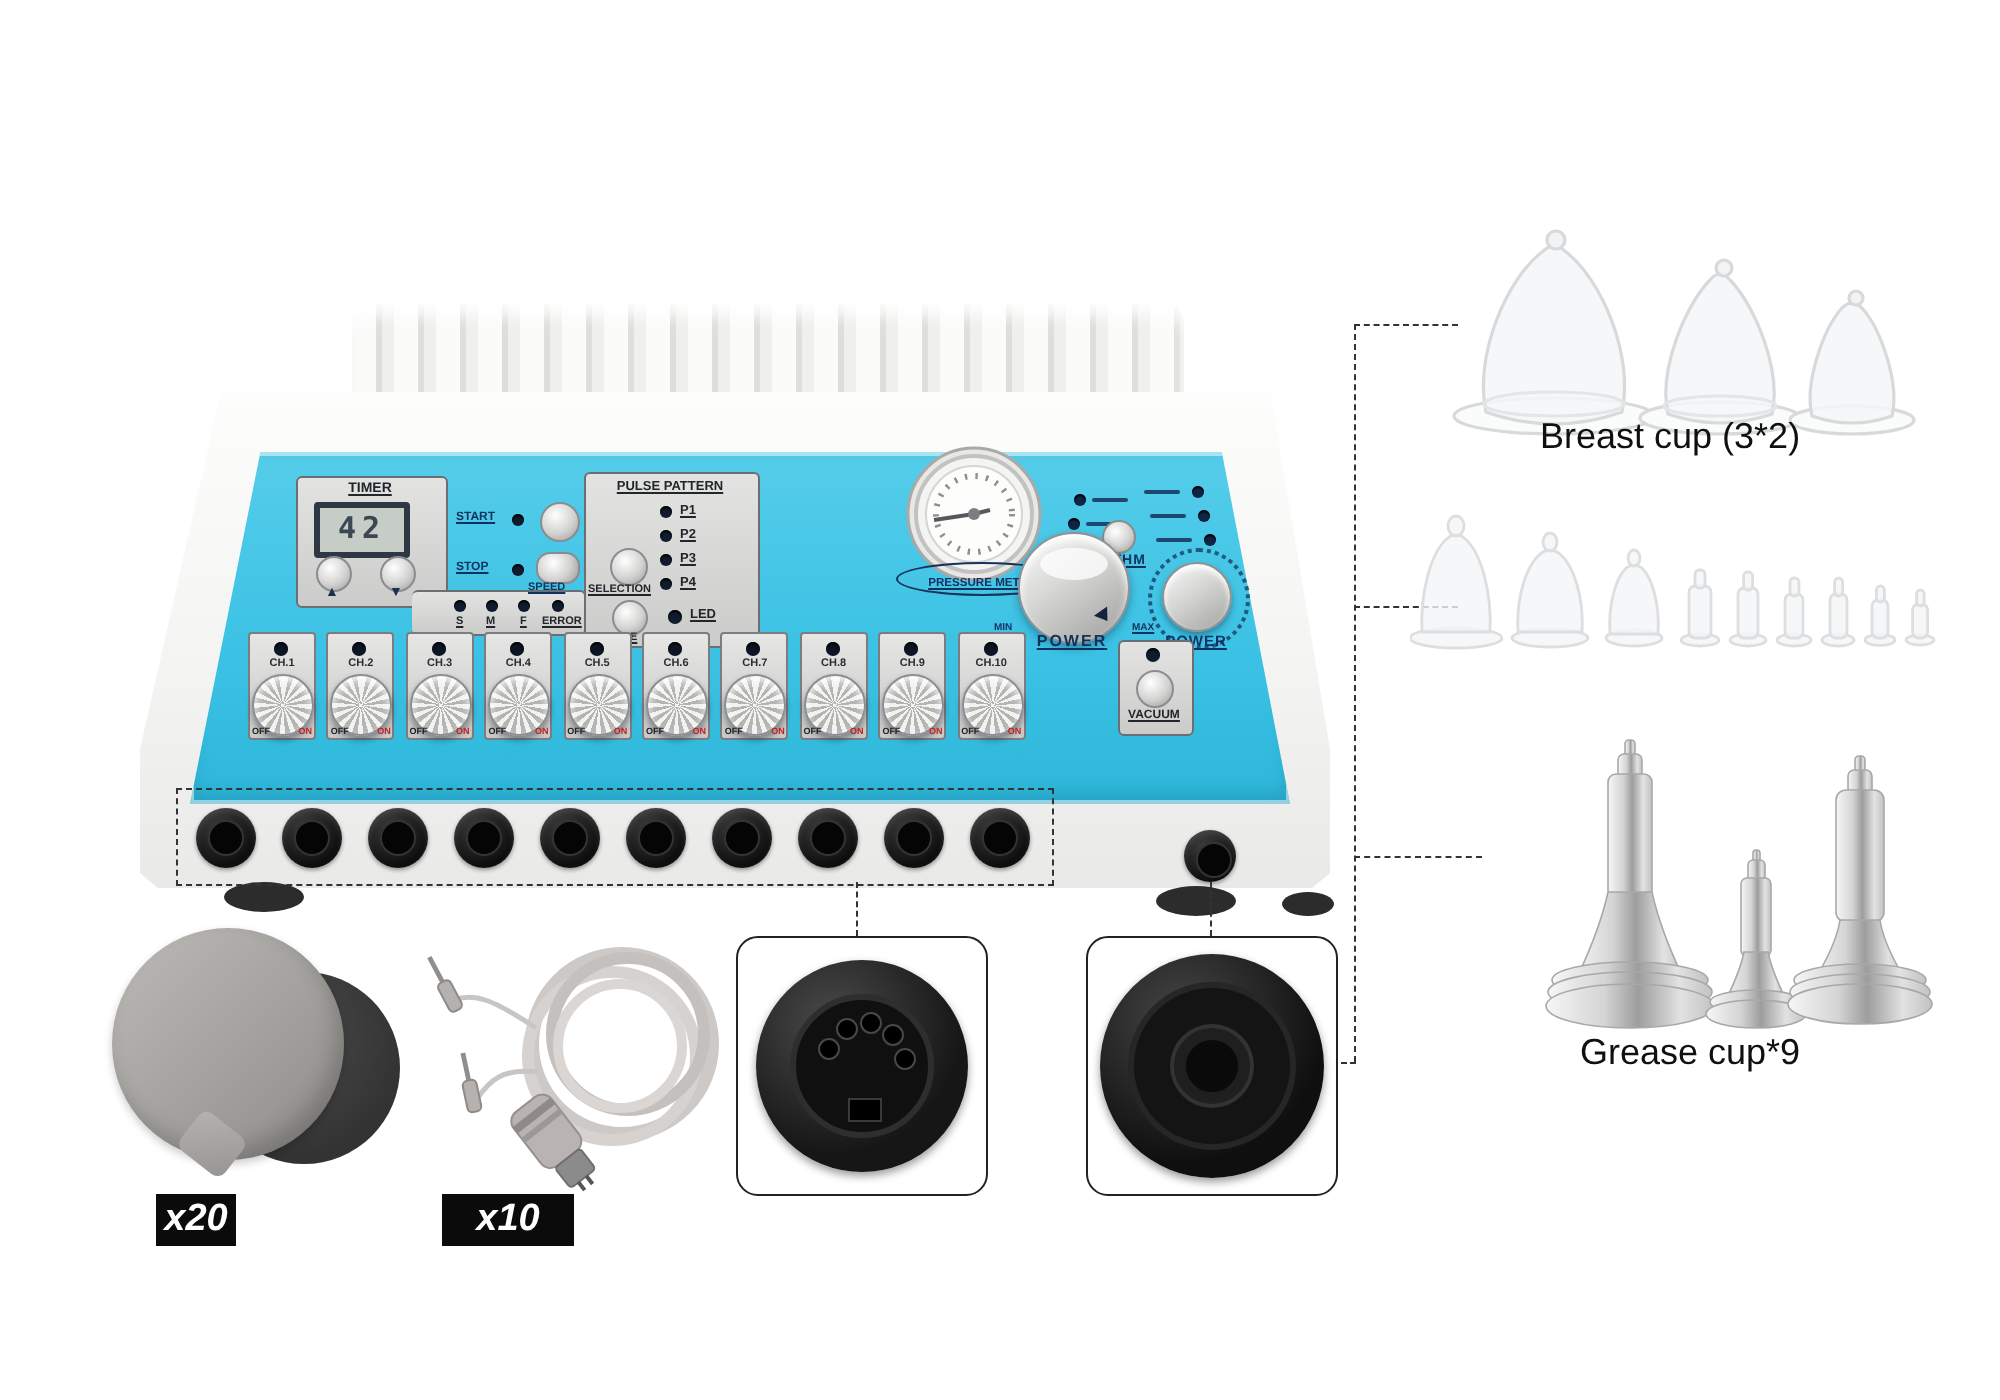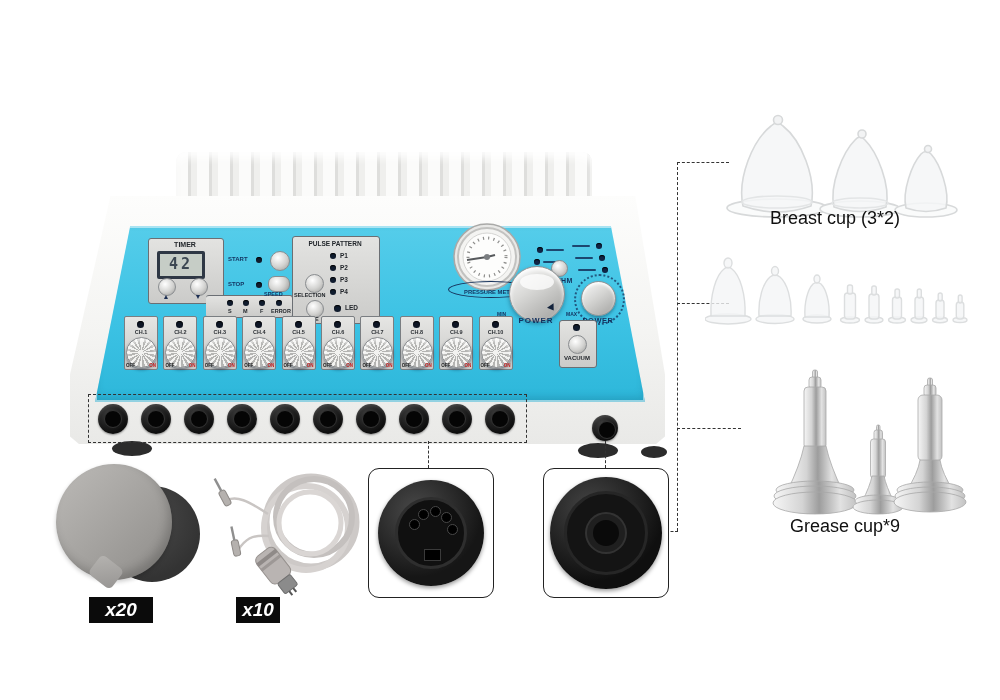--- a/index.html
+++ b/index.html
@@ -21,21 +21,21 @@
     clip-path:polygon(6.4% 0,93.8% 0,100% 100%,0 100%);
     background:linear-gradient(180deg,#55cdea 0%,#3cc2e4 55%,#2db7da 100%);
     box-shadow:inset 0 0 0 2px rgba(255,255,255,.5), inset 0 -4px 10px rgba(0,60,80,.22);}
   .foot{background:#2c2c2c;border-radius:50%;}
 
   
   .plate{background:linear-gradient(180deg,#e3e3e1,#cbcbc9);border:1px solid #6b6f74;border-radius:3px;}
   .rbtn{border-radius:50%;border:1px solid #8a8d90;
     background:radial-gradient(circle at 38% 32%,#ffffff,#d2d2d0 55%,#9a9a98);}
   .led{border-radius:50%;background:#101c2e;box-shadow:inset 0 1px 1px #000;}
-  .tinytxt{color:#13315e;font-weight:bold;}
+  .tinytxt{color:#13315e;font-weight:bold;text-decoration:underline;}
 
   
   .timer-title{font-size:7px;}
   .display{left:157px;top:251px;width:42px;height:22px;background:#c6cdc6;border:3px solid #2e3744;
     border-radius:2px;color:#3c4752;font-family:"DejaVu Sans Mono",monospace;font-weight:bold;
     font-size:15px;line-height:21px;text-align:center;letter-spacing:3px;}
 
   
   .prow{position:absolute;display:flex;align-items:center;gap:4px;}
   .prow .led{width:6px;height:6px;}
@@ -320,21 +320,21 @@
          background:#0a0a0a;border:6px solid #1f1f1f;box-sizing:border-box;box-shadow:0 0 0 2px #333;"></div>
   </div>
 
   <div class="abs" style="left:104px;top:486px;width:96px;height:96px;border-radius:50%;
        background:radial-gradient(circle at 40% 35%,#4c4c4c,#333 70%);"></div>
   <div class="abs" style="left:56px;top:464px;width:116px;height:116px;border-radius:50%;
        background:linear-gradient(135deg,#bcbab7 0%,#a3a19e 55%,#8d8b88 100%);
        box-shadow:inset -4px -6px 10px rgba(0,0,0,.18), 0 2px 4px rgba(0,0,0,.2);"></div>
   <div class="abs" style="left:92px;top:560px;width:28px;height:24px;border-radius:5px;
        background:linear-gradient(135deg,#b5b3b0,#979593);transform:rotate(38deg);"></div>
-  <div class="abs badge" style="left:89px;width:64px;">x20</div>
+  <div class="abs badge" style="left:78px;width:40px;">x20</div>
 
   <svg class="abs" style="left:205px;top:456px;" width="165" height="150" viewBox="0 0 165 150">
     <circle cx="106" cy="66" r="45" fill="none" stroke="#cdc9c7" stroke-width="7"></circle>
     <circle cx="101" cy="72" r="42" fill="none" stroke="#d6d2d0" stroke-width="6"></circle>
     <circle cx="109" cy="61" r="38" fill="none" stroke="#c4c0be" stroke-width="6"></circle>
     <circle cx="105" cy="67" r="31" fill="none" stroke="#dad6d4" stroke-width="5"></circle>
     <path d="M 63 58 C 42 44 32 40 22 44" fill="none" stroke="#c9c5c3" stroke-width="2.5"></path>
     <path d="M 64 80 C 46 78 40 84 33 94" fill="none" stroke="#c9c5c3" stroke-width="2.5"></path>
     <g transform="translate(20,42) rotate(-28)">
       <rect x="-3.5" y="-8" width="7" height="16" rx="2.5" fill="#b5b1ae" stroke="#8e8a87" stroke-width="1"></rect>
@@ -346,21 +346,21 @@
     </g>
     <g transform="translate(70,112) rotate(-38)">
       <rect x="-12" y="-20" width="24" height="34" rx="6" fill="#b9b4b2" stroke="#96918e" stroke-width="1"></rect>
       <rect x="-12" y="-15" width="24" height="4" fill="#8f8a88"></rect>
       <rect x="-12" y="-8" width="24" height="3" fill="#9d9896"></rect>
       <rect x="-8" y="14" width="16" height="13" rx="2" fill="#8b8b8b" stroke="#6f6f6f" stroke-width="1"></rect>
       <rect x="-4" y="27" width="2" height="5" fill="#555"></rect>
       <rect x="1" y="27" width="2" height="5" fill="#555"></rect>
     </g>
   </svg>
-  <div class="abs badge" style="left:236px;width:44px;">x10</div>
+  <div class="abs badge" style="left:221px;width:66px;">x10</div>
 
   <svg class="abs" style="left:713px;top:100px;" width="252" height="120" viewBox="0 0 252 120">
     <g fill="rgba(245,246,247,0.85)" stroke="#d7d9da" stroke-width="1.6">
       <ellipse cx="64" cy="108" rx="50" ry="9" fill="#fafbfb"></ellipse>
       <path d="M 30 106 C 24 78 40 40 58 26 Q 64 20 70 26 C 88 40 104 78 98 106 Q 64 118 30 106 Z"></path>
       <ellipse cx="64" cy="102" rx="35" ry="6" fill="none" stroke="#e3e5e6"></ellipse>
       <circle cx="65" cy="20" r="4.5" fill="#f2f3f4"></circle>
       <ellipse cx="147" cy="109" rx="40" ry="8" fill="#fafbfb"></ellipse>
       <path d="M 121 107 C 116 85 130 52 142 40 Q 147 34 152 40 C 164 52 178 85 173 107 Q 147 116 121 107 Z"></path>
       <ellipse cx="147" cy="103" rx="28" ry="5" fill="none" stroke="#e3e5e6"></ellipse>

